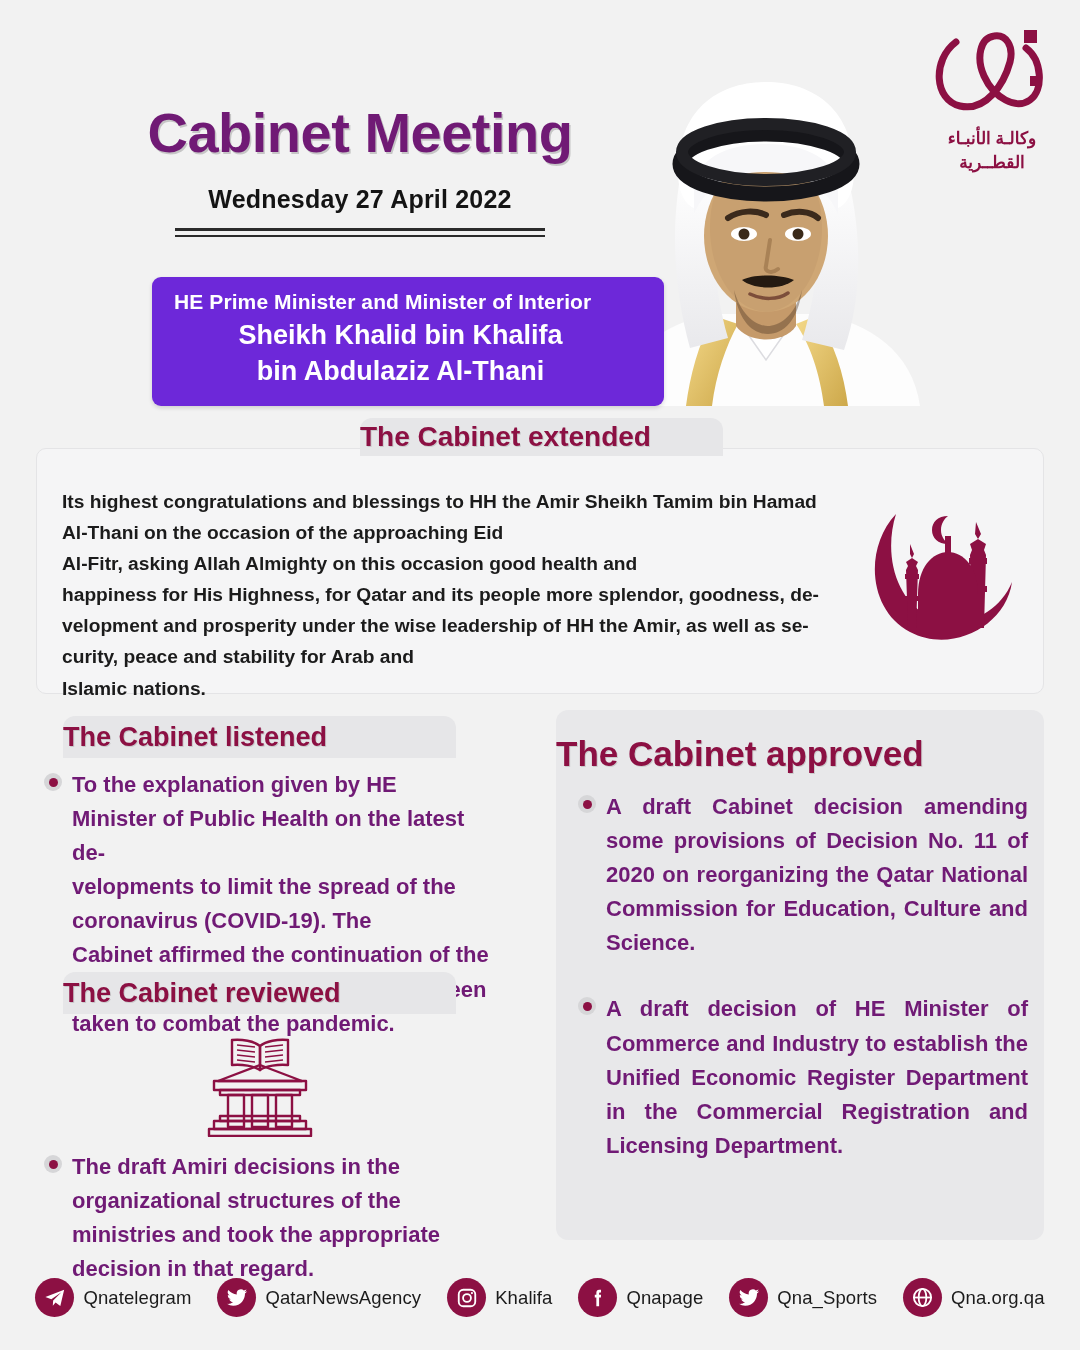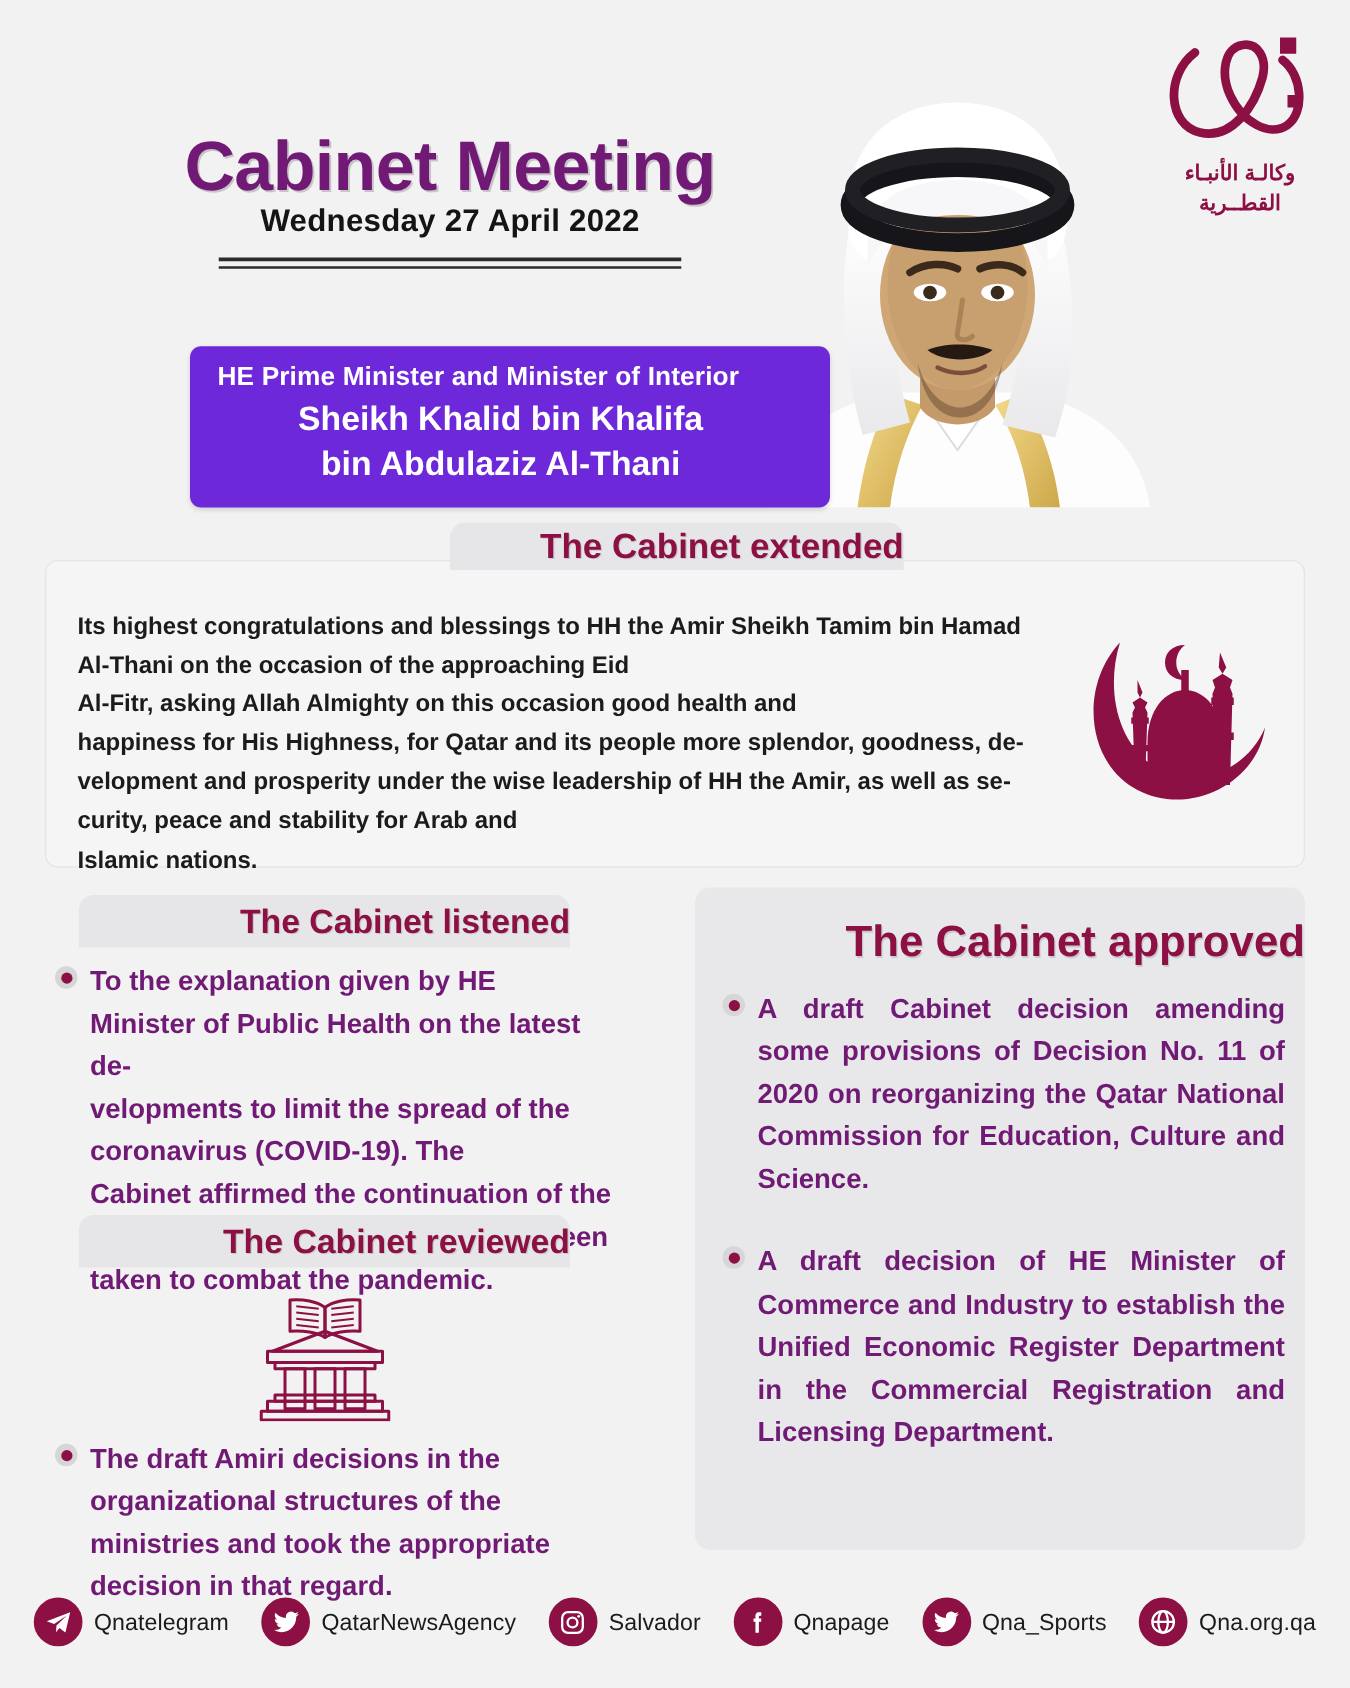--- a/index.html
+++ b/index.html
@@ -33,20 +33,21 @@
   #title-block { position: absolute; left: 0; top: 104px; width: 720px; text-align: center; }
   #main-title {
     color: #701a75;
     font-size: 56px;
     font-weight: bold;
     letter-spacing: -0.5px;
     text-shadow: 1.5px 1.5px 0 rgba(0,0,0,0.18);
     line-height: 1.05;
   }
   #sub-date {
+    margin-top: 22px;
     color: #141414;
     font-size: 25px;
     font-weight: bold;
     letter-spacing: 0.2px;
   }
   #title-rules { width: 370px; margin: 14px auto 0; }
   #title-rules .r1 { height: 3px; background: #2b2b2b; }
   #title-rules .r2 { height: 2px; background: #2b2b2b; margin-top: 4px; }
 
   
@@ -64,21 +65,21 @@
     z-index: 5;
   }
   #banner-role { font-size: 21px; font-weight: 600; letter-spacing: 0.1px; }
   #banner-name { text-align: center; font-size: 27px; font-weight: bold; line-height: 1.32; margin-top: 4px; }
 
   
   .pill {
     background: #e6e6e8;
     color: #8c1043;
     font-weight: bold;
-    text-align: right;
+    text-align: left;
     border-radius: 12px 12px 0 0;
     text-shadow: 1px 1px 0 rgba(0,0,0,0.13);
     display: block;
   }
 
   
   #extended-panel {
     position: absolute; left: 36px; top: 448px;
     width: 1008px; height: 246px;
     background: #f5f5f6;
@@ -393,21 +394,21 @@
     </div>
 
     <div class="social">
       <span class="social-icon">
         <svg width="22" height="22" viewBox="0 0 24 24" fill="none" stroke="#ffffff" stroke-width="2">
           <rect x="3" y="3" width="18" height="18" rx="5"></rect>
             <circle cx="12" cy="12" r="4.3"></circle>
             <circle cx="17.4" cy="6.6" r="1.2" fill="#ffffff" stroke="none"></circle>
         </svg>
       </span>
-      <span class="social-label">Salvador</span>
+      <span class="social-label">Khalifa</span>
     </div>
 
     <div class="social">
       <span class="social-icon">
         <svg width="22" height="22" viewBox="0 0 24 24" fill="#ffffff">
             <path d="M15.3 8.4h-2.1V6.9c0-.7.5-.9.8-.9h1.3V3.1h-1.9c-2.6 0-3.2 1.9-3.2 3.2v2.1H8.5v3h1.7V21h3v-9.6h2z"></path>
           </svg>
       </span>
       <span class="social-label">Qnapage</span>
     </div>

